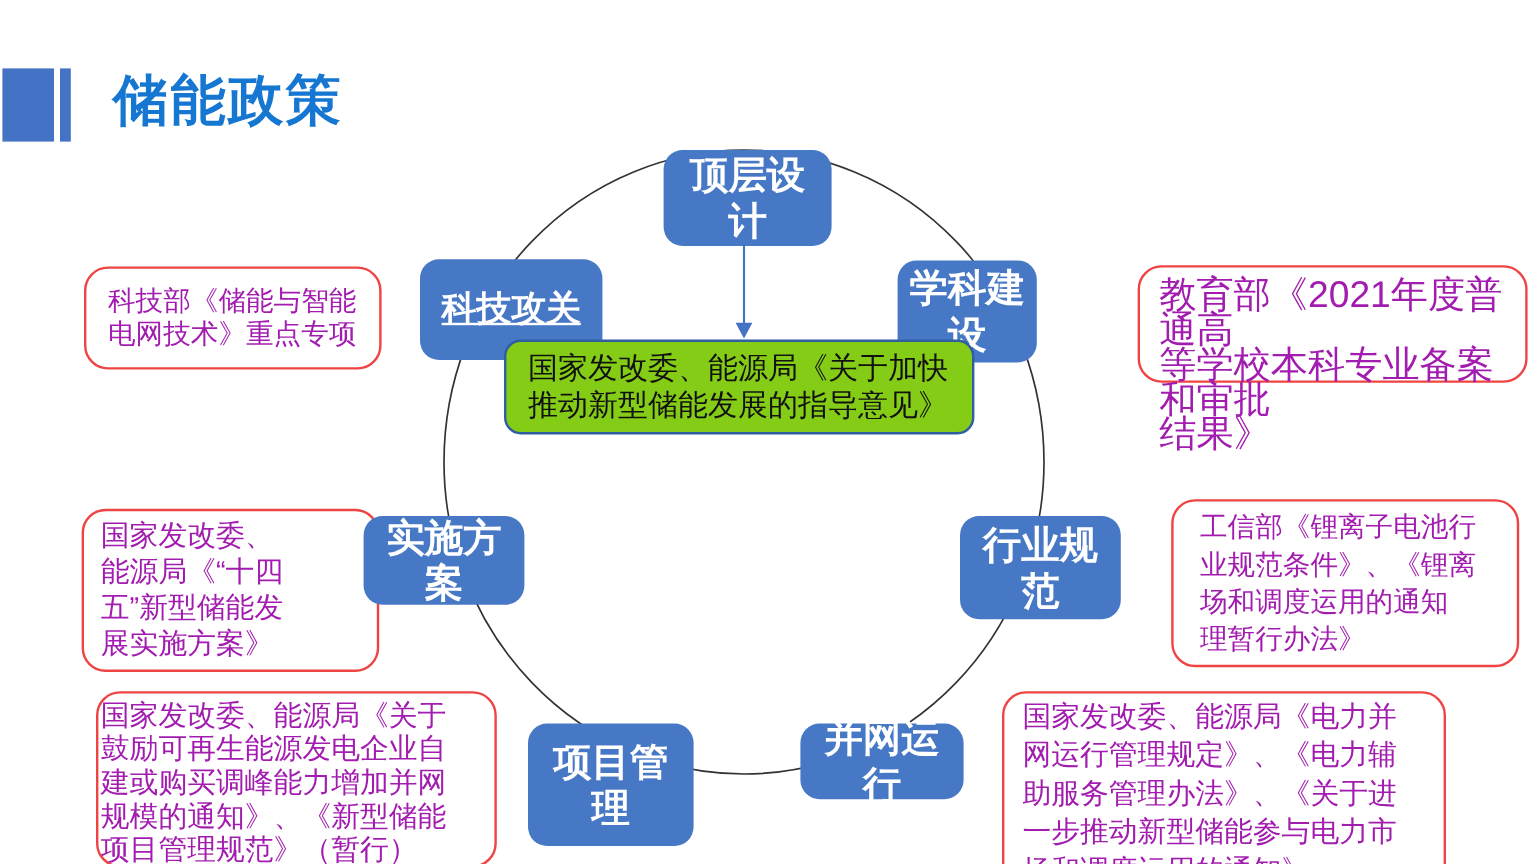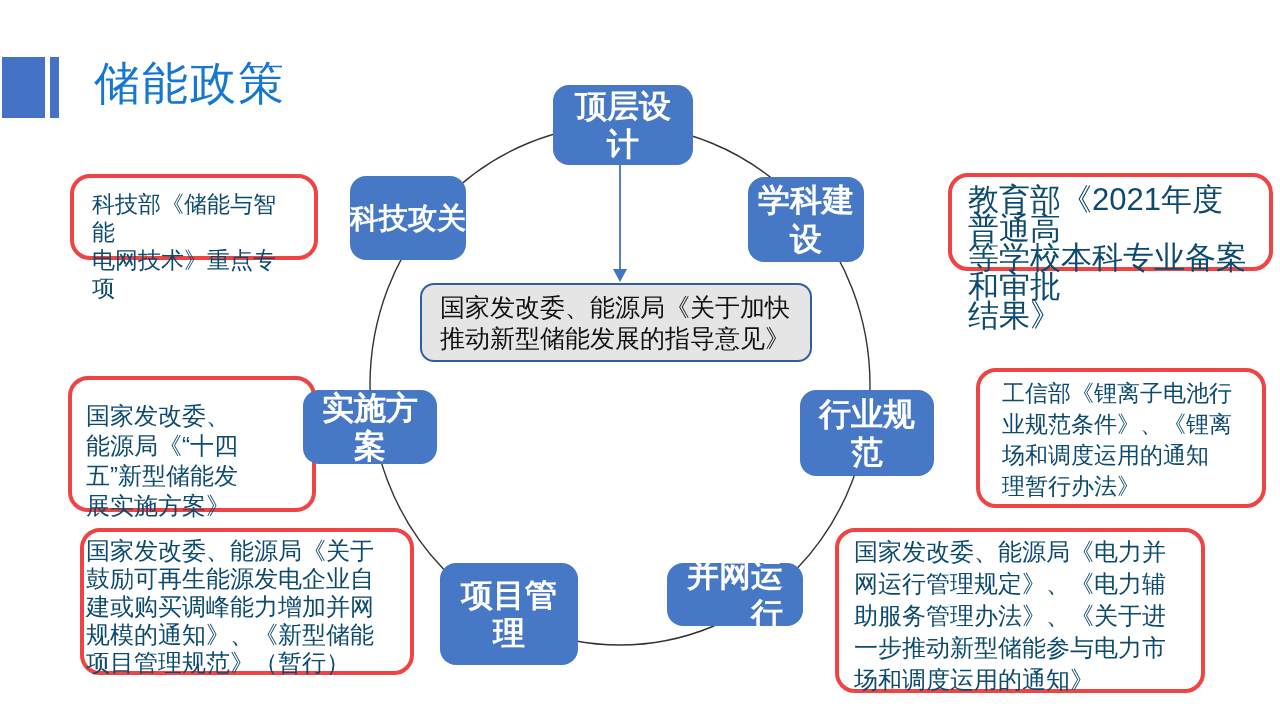--- a/index.html
+++ b/index.html
@@ -8,60 +8,60 @@
     background:#ffffff;
     font-family:"Liberation Sans","DejaVu Sans",sans-serif;
   }
   .abs{position:absolute;box-sizing:border-box;}
 
   
   .decor-square{left:2px;top:57px;width:43px;height:61px;background:#4472C4;}
   .decor-bar{left:50px;top:57px;width:9px;height:61px;background:#4472C4;}
   .slide-title{
     left:94px;top:52px;width:420px;height:62px;
-    font-size:46px;font-weight:normal;color:#1577D1;
+    font-size:46px;font-weight:bold;color:#1577D1;
     letter-spacing:2px;line-height:62px;white-space:nowrap;
   }
 
   
   .svg-layer{left:0;top:0;width:1280px;height:720px;}
 
   
   .node{
     background:#4778C5;border-radius:16px;color:#ffffff;
     display:flex;align-items:center;justify-content:center;text-align:center;
-    font-weight:bold;font-size:32px;line-height:1.2;white-space:pre-line;
+    font-weight:bold;font-size:32px;line-height:1.2;white-space:pre-line;margin-top:40px;
   }
   .node-top{left:553px;top:85px;width:140px;height:80px;}
   .node-discipline{left:748px;top:177px;width:116px;height:85px;}
   .node-industry{left:800px;top:390px;width:134px;height:86px;}
-  .node-grid{left:667px;top:563px;width:136px;height:63px;text-align:right;}
+  .node-grid{left:667px;top:563px;width:136px;height:63px;}
   .node-project{left:440px;top:563px;width:138px;height:102px;}
   .node-implementation{left:303px;top:390px;width:134px;height:74px;}
-  .node-tech{left:350px;top:176px;width:116px;height:84px;font-size:29px;}
+  .node-tech{left:350px;top:176px;width:152px;height:84px;font-size:29px;text-decoration:underline;}
 
   
   .center-box{
     left:420px;top:283px;width:392px;height:79px;
-    background:#e5e5e5;border:2px solid #2F5FA0;border-radius:14px;
+    background:#84cc16;border:2px solid #2F5FA0;border-radius:14px;
     color:#111111;font-size:25px;line-height:31px;white-space:pre-line;
     padding:7px 18px;
   }
 
   
   .callout{
-    background:#ffffff;border:4px solid #ef4444;border-radius:20px;
-    color:#0c4a6e;white-space:pre-line;
+    background:#ffffff;border:2px solid #ef4444;border-radius:20px;
+    color:#a21caf;white-space:pre-line;margin-top:48px;
   }
   .callout-tech{left:70px;top:174px;width:248px;height:86px;font-size:23px;line-height:28px;padding:12px 18px;}
   .callout-edu{left:948px;top:173px;width:325px;height:98px;font-size:31px;line-height:29px;padding:8px 16px;}
   .callout-miit{left:976px;top:368px;width:290px;height:140px;font-size:23px;line-height:31px;padding:6px 22px;}
   .callout-grid{left:835px;top:528px;width:370px;height:165px;font-size:24px;line-height:32px;padding:4px 15px;}
   .callout-project{left:80px;top:528px;width:334px;height:147px;font-size:24px;line-height:28px;padding:5px 2px;}
-  .callout-impl{left:68px;top:376px;width:248px;height:136px;font-size:24px;line-height:30px;padding:21px 14px;}
+  .callout-impl{left:68px;top:376px;width:248px;height:136px;font-size:24px;line-height:30px;padding:6px 14px;}
 </style>
 </head>
 <body>
 
 <svg class="abs svg-layer" width="1280" height="720" viewBox="0 0 1280 720">
   <ellipse cx="620" cy="385" rx="250" ry="260" fill="none" stroke="#333333" stroke-width="1.4"></ellipse>
   <g>
     <line x1="620" y1="165" x2="620" y2="271" stroke="#4472C4" stroke-width="1.8"></line>
     <polygon points="613,269 627,269 620,282" fill="#4472C4"></polygon>
   </g>

